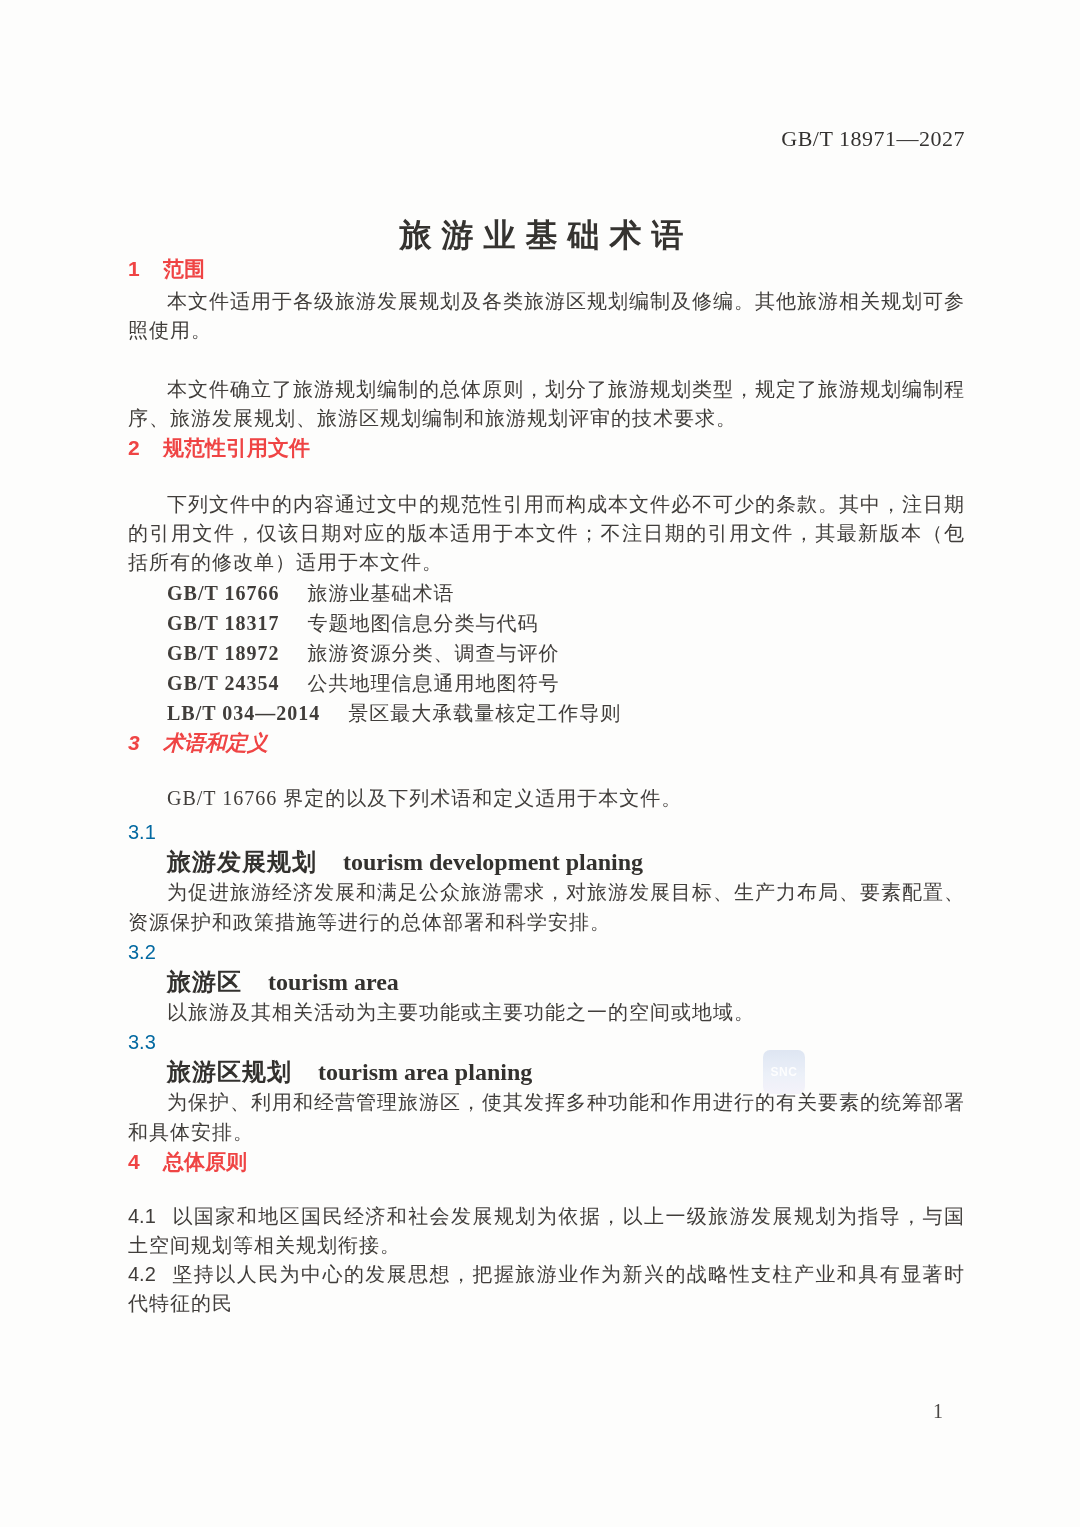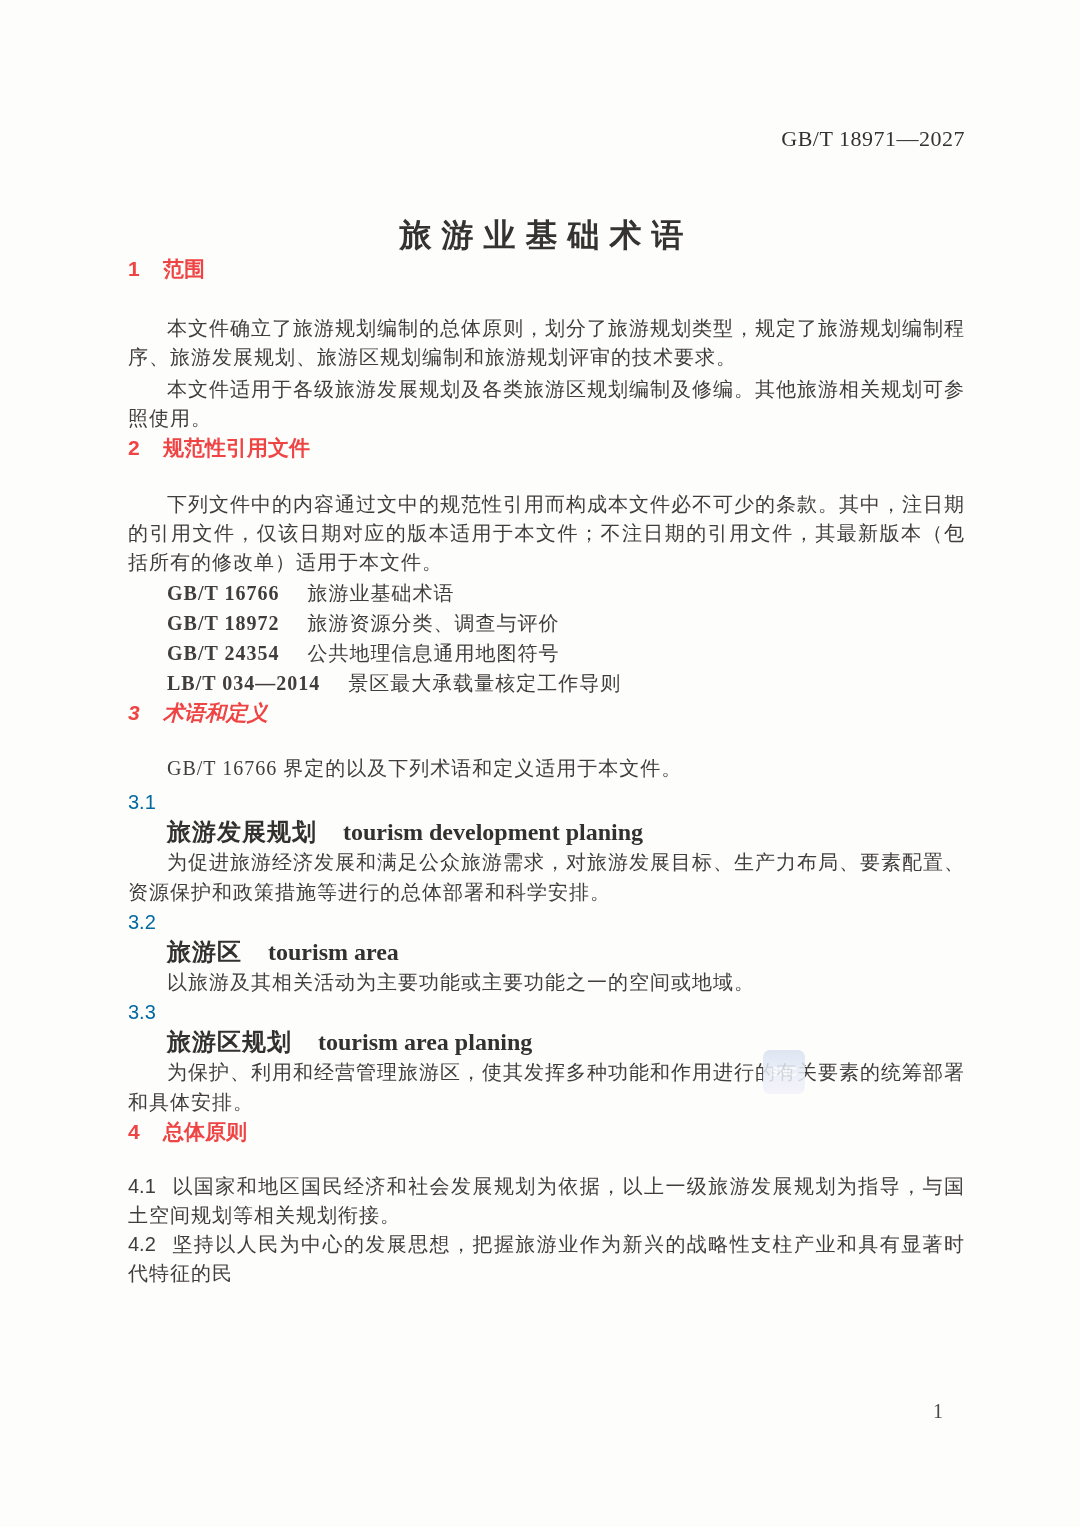--- a/index.html
+++ b/index.html
@@ -161,28 +161,29 @@
 
 <div class="page">
 
   <div class="doc-code">GB/T 18971—2027</div>
 
   <div class="content">
 
     <h1 class="doc-title">旅游业基础术语</h1>
 
     <h2 class="sec-h mt-h1"><span class="h-num">1</span><span>范围</span></h2>
+    <p class="body-p indent mt-p2">本文件适用于各级旅游发展规划及各类旅游区规划编制及修编。其他旅游相关规划可参照使用。</p>
     <p class="body-p indent mt-p1">本文件确立了旅游规划编制的总体原则，划分了旅游规划类型，规定了旅游规划编制程序、旅游发展规划、旅游区规划编制和旅游规划评审的技术要求。</p>
-    <p class="body-p indent mt-p2">本文件适用于各级旅游发展规划及各类旅游区规划编制及修编。其他旅游相关规划可参照使用。</p>
 
     <h2 class="sec-h mt-h2"><span class="h-num">2</span><span>规范性引用文件</span></h2>
     <p class="body-p indent mt-s2p">下列文件中的内容通过文中的规范性引用而构成本文件必不可少的条款。其中，注日期的引用文件，仅该日期对应的版本适用于本文件；不注日期的引用文件，其最新版本（包括所有的修改单）适用于本文件。</p>
 
     <div class="mt-refs">
       <p class="ref-line"><span class="ref-code">GB/T 16766</span><span class="ref-title">旅游业基础术语</span></p>
+      <p class="ref-line"><span class="ref-code">GB/T 18317</span><span class="ref-title">专题地图信息分类与代码</span></p>
       <p class="ref-line"><span class="ref-code">GB/T 18972</span><span class="ref-title">旅游资源分类、调查与评价</span></p>
       <p class="ref-line"><span class="ref-code">GB/T 24354</span><span class="ref-title">公共地理信息通用地图符号</span></p>
       <p class="ref-line"><span class="ref-code">LB/T 034—2014</span><span class="ref-title">景区最大承载量核定工作导则</span></p>
     </div>
 
     <h2 class="sec-h mt-h3"><span class="h-num">3</span><span>术语和定义</span></h2>
     <p class="body-p indent mt-s3p">GB/T 16766 界定的以及下列术语和定义适用于本文件。</p>
 
     <div class="mt-terms">
 

